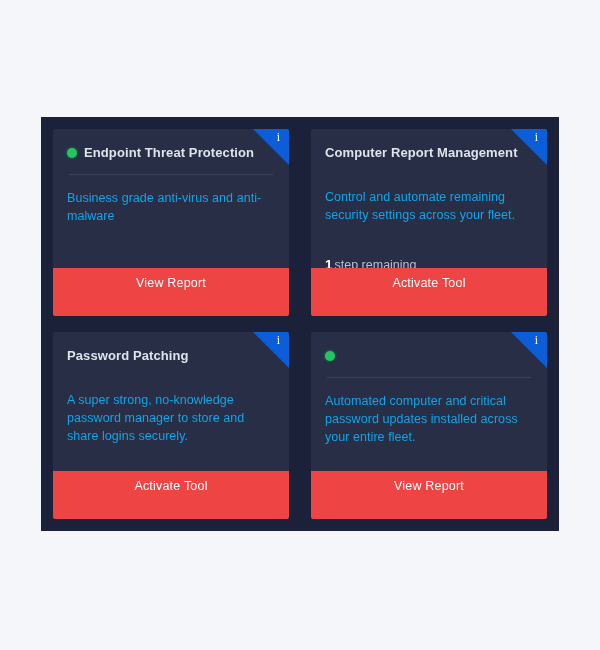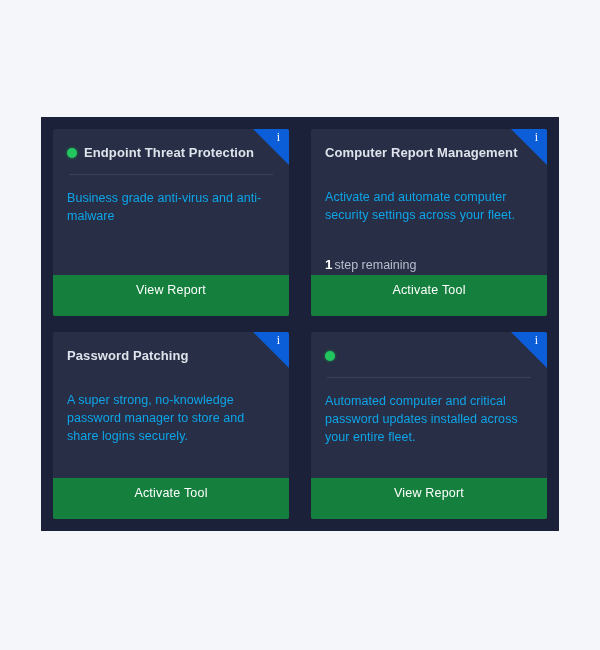--- a/index.html
+++ b/index.html
@@ -109,22 +109,22 @@
   }
   .steps-count {
     font-weight: bold;
     color: #ffffff;
     font-size: 13.5px;
     margin-right: 2px;
   }
 
   .card-action {
     flex: 0 0 auto;
-    height: 41px;
-    background: #15803d;
+    height: 48px;
+    background: #ef4444;
     color: #ffffff;
     font-size: 12.5px;
     line-height: 30px;
     text-align: center;
     letter-spacing: 0.2px;
     cursor: pointer;
     user-select: none;
   }
 
   .corner-badge {
@@ -180,21 +180,21 @@
         </div>
       </div>
 
       <div class="card">
         <div class="card-body">
           <div class="card-header">
 
             <span class="card-title">Computer Report Management</span>
           </div>
           <div class="divider"></div>
-          <div class="card-desc">Activate and automate computer security settings across your fleet.</div>
+          <div class="card-desc">Control and automate remaining security settings across your fleet.</div>
           <div class="steps-line">
             <span class="steps-count">1</span><span>step remaining</span>
           </div>
         </div>
         <div class="card-action">Activate Tool</div>
         <div class="corner-badge">
           <span class="tri"></span>
           <span class="glyph">i</span>
         </div>
       </div>

